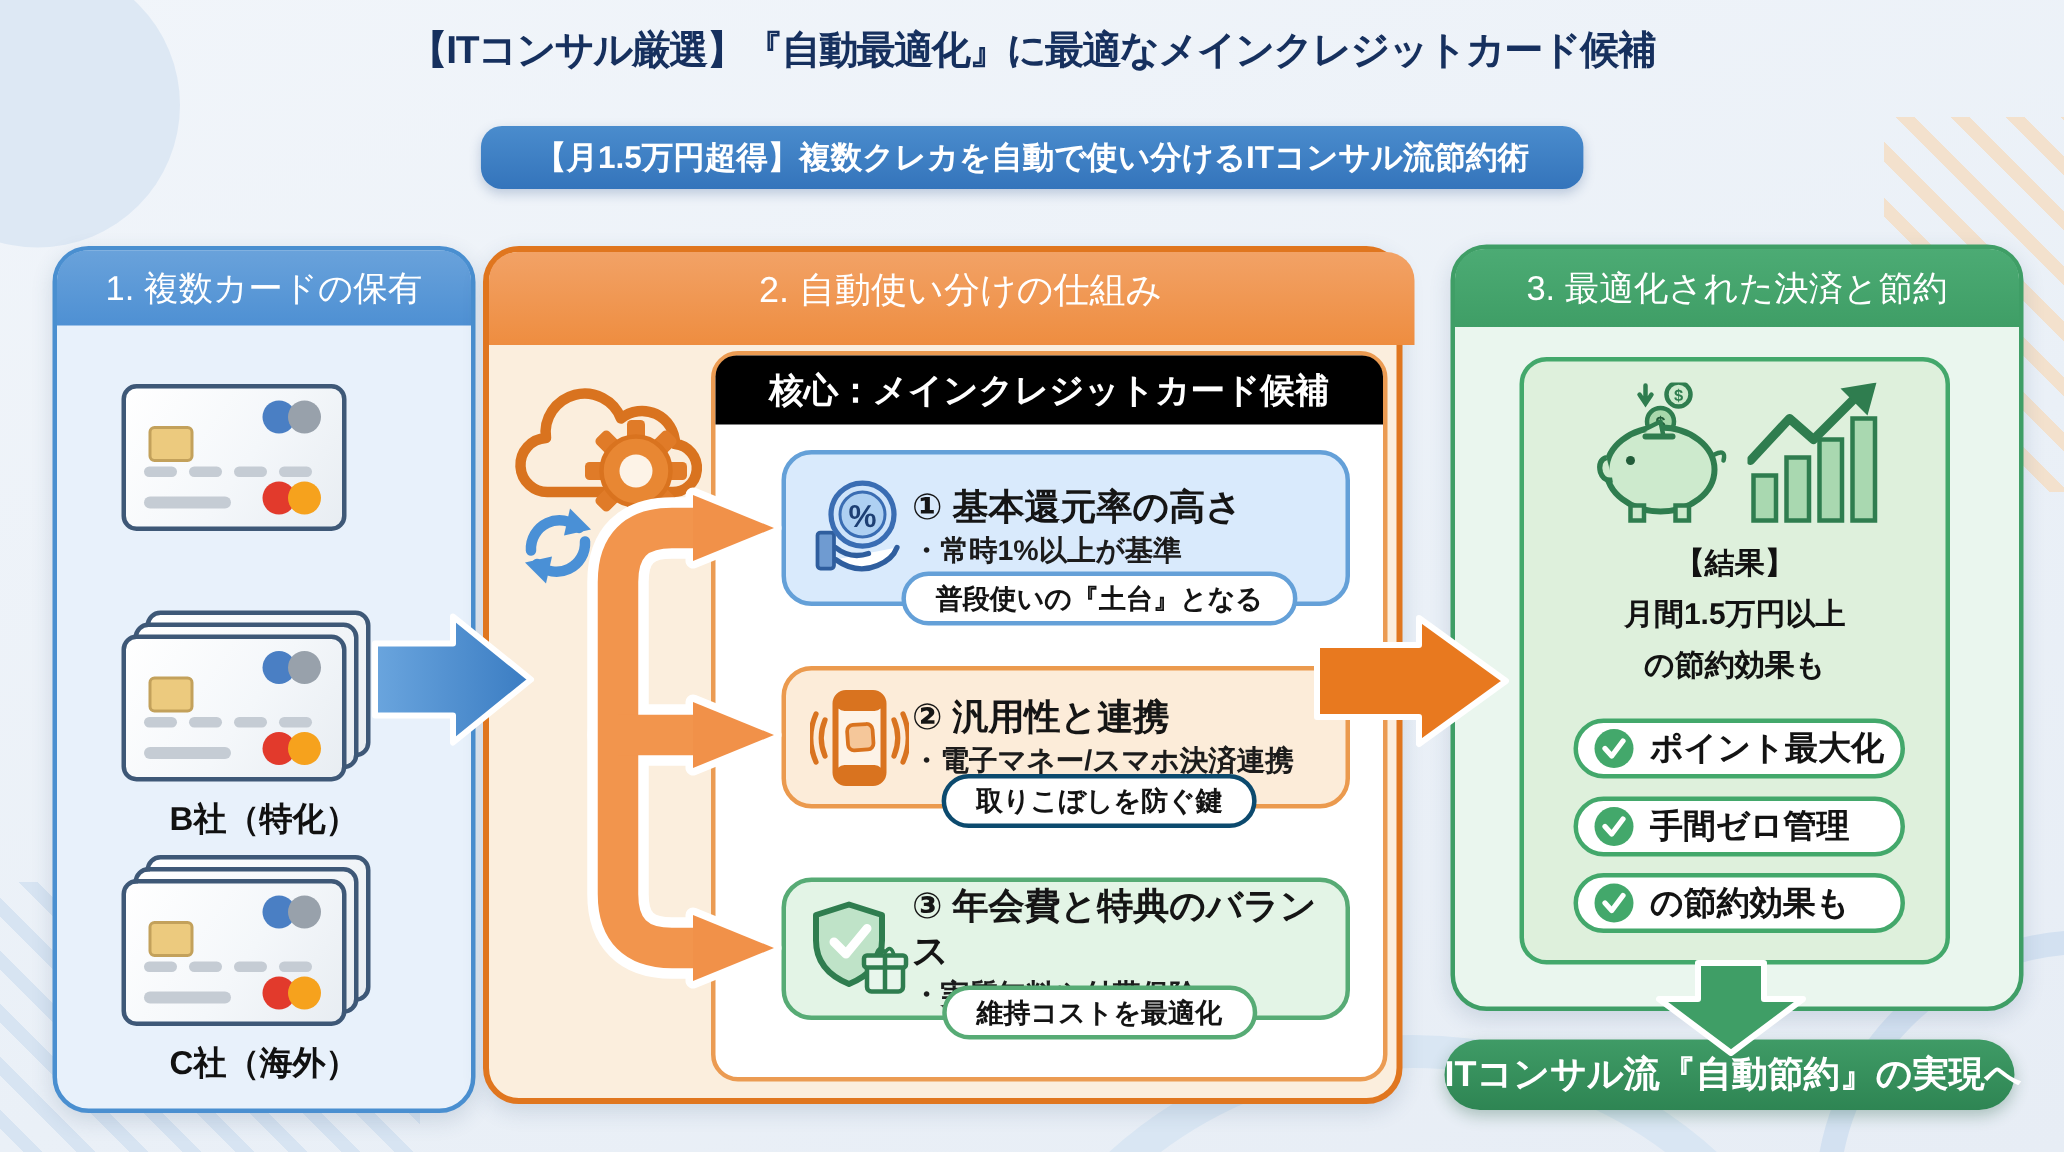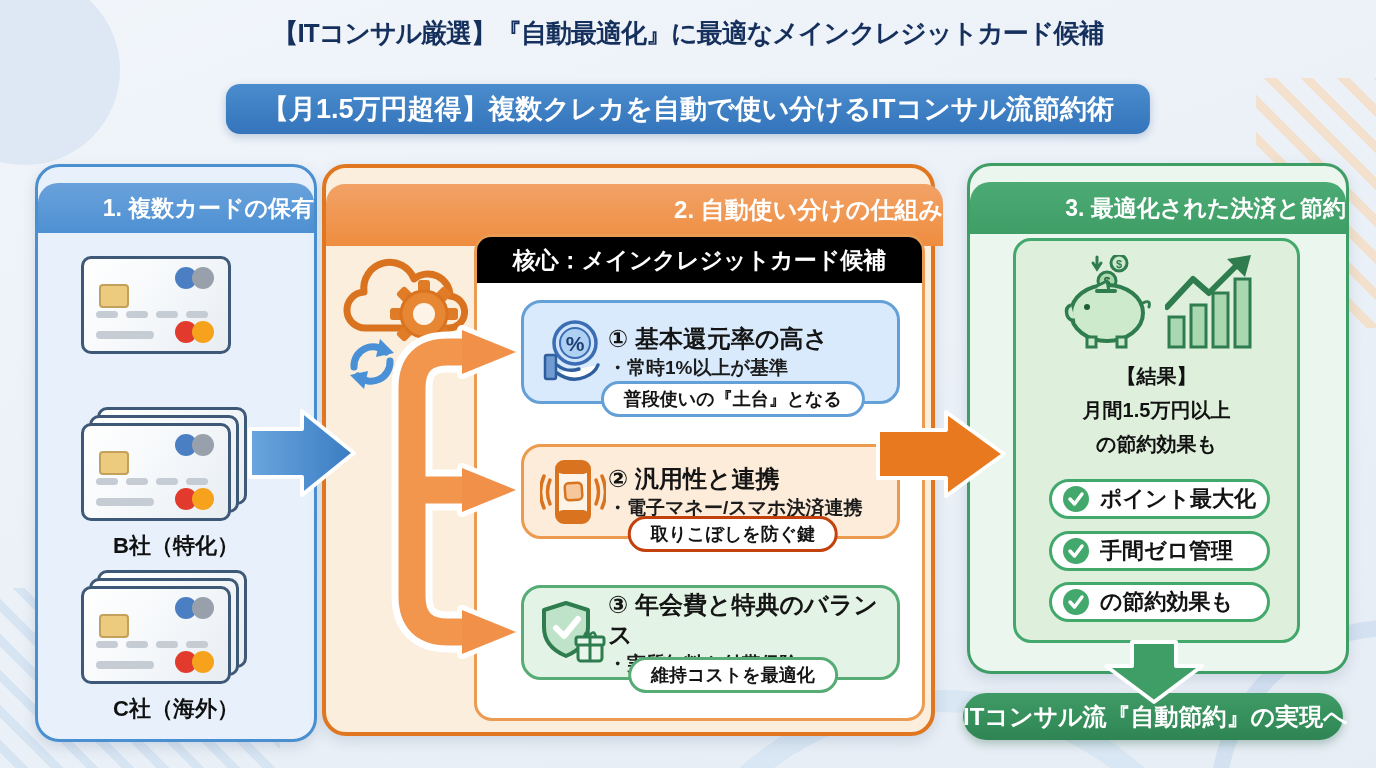--- a/index.html
+++ b/index.html
@@ -12,25 +12,25 @@
   .stripes-tr{right:-10px;top:78px;width:130px;height:250px;
       background:repeating-linear-gradient(45deg,#f3e1cd 0 9px,rgba(0,0,0,0) 9px 26px);}
   .stripes-bl{left:-10px;bottom:-10px;width:290px;height:190px;
       background:repeating-linear-gradient(45deg,#d7e4f2 0 9px,rgba(0,0,0,0) 9px 25px);}
   .ring-br1{left:1210px;top:620px;width:330px;height:330px;border-radius:50%;border:16px solid #d3e1f1;}
   .ring-br2{left:640px;top:690px;width:560px;height:560px;border-radius:50%;border:22px solid #d9e6f3;}
   
   .main-title{position:absolute;left:0;top:16px;width:100%;text-align:center;z-index:10;
       font-size:26px;font-weight:900;color:#16305e;letter-spacing:-1px;}
   .subtitle-pill{position:absolute;left:50%;top:84px;transform:translateX(-50%);z-index:10;
-      background:linear-gradient(180deg,#4a8ccd,#3474bb);color:#fff;font-size:27px;font-weight:800;
+      background:linear-gradient(180deg,#4a8ccd,#3474bb);color:#fff;font-size:21px;font-weight:800;
       padding:7px 36px;border-radius:14px;white-space:nowrap;box-shadow:0 3px 8px rgba(30,70,130,.25);}
   
   .panel{position:absolute;z-index:10;border-radius:24px;box-shadow:0 5px 14px rgba(50,80,120,.16);}
-  .panel-header{position:absolute;left:0;top:16px;width:100%;text-align:right;color:#fff;font-weight:700;
+  .panel-header{position:absolute;left:0;top:0;width:100%;text-align:center;color:#fff;font-weight:400;
       border-radius:20px 20px 0 0;}
   
   #col1{left:35px;top:164px;width:276px;height:572px;background:#e8f1fb;border:3px solid #4a8fd0;}
   #col1 .panel-header{height:50px;line-height:50px;font-size:23px;background:linear-gradient(180deg,#69a2db,#4e90d3);}
   .card-group{position:absolute;left:43px;width:150px;height:98px;}
   .card{position:absolute;width:150px;height:98px;border:3px solid #3e5877;border-radius:10px;box-sizing:border-box;
       background:linear-gradient(125deg,#ffffff 0%,#f4f7fa 55%,#e8edf2 100%);}
   .card.b1{left:8px;top:-8px;}
   .card.b2{left:16px;top:-16px;}
   .card.front{left:0;top:0;}
@@ -56,21 +56,21 @@
   .item-blue{border:3px solid #64a0d8;background:#d9eafc;}
   .item-orange{border:3px solid #eb9a4e;background:#fcecd9;}
   .item-green{border:3px solid #57ab75;background:#e3f4e6;}
   .item-icon{width:70px;flex:0 0 70px;display:flex;align-items:center;justify-content:center;}
   .item-texts{flex:1;line-height:1.25;}
   .item-title{font-size:24px;font-weight:900;color:#151515;}
   .item-sub{font-size:19px;font-weight:800;color:#1c1c1c;margin-top:2px;}
   .item-badge{position:absolute;left:56%;bottom:-16px;transform:translateX(-50%);white-space:nowrap;
       background:#fff;border-radius:999px;padding:3px 20px;font-size:18px;font-weight:800;color:#141414;}
   .badge-blue{border:3px solid #64a0d8;}
-  .badge-orange{border:3px solid #c2410c;}
+  .badge-orange{border:3px solid #0c4a6e;}
   .badge-green{border:3px solid #57ab75;}
   
   #col3{left:967px;top:163px;width:376px;height:505px;background:#eaf6ee;border:3px solid #3f9e66;}
   #col3 .panel-header{height:52px;line-height:52px;font-size:23px;background:linear-gradient(180deg,#4cab74,#3f9e66);}
   #result-panel{position:absolute;left:43px;top:72px;width:287px;height:405px;background:#def0dc;
       border:3px solid #43a86b;border-radius:18px;box-sizing:border-box;}
   .result-icons{position:absolute;left:0;top:14px;width:100%;display:flex;justify-content:center;gap:8px;}
   .result-text{position:absolute;left:0;top:118px;width:100%;text-align:center;
       font-size:20px;font-weight:900;color:#121212;line-height:34px;}
   .check-pill{position:absolute;left:33px;width:221px;height:40px;background:#fff;border:3px solid #43a86b;

